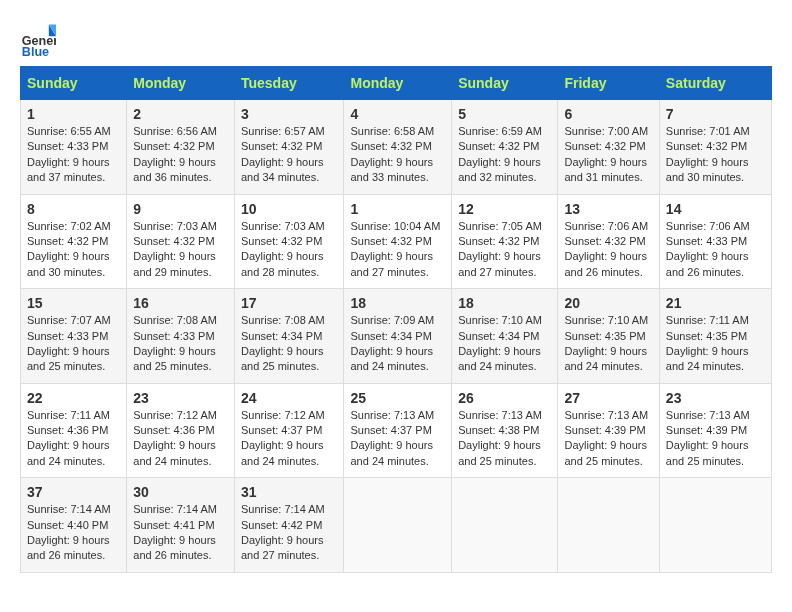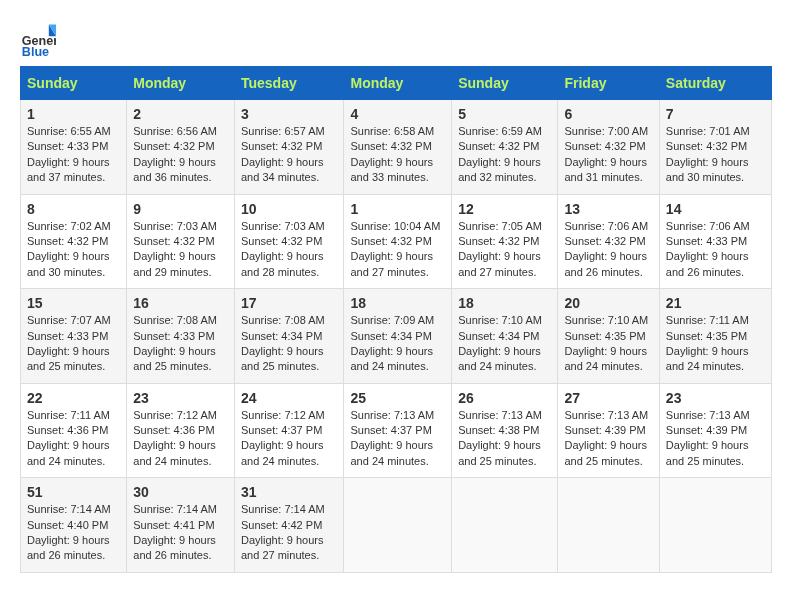--- a/index.html
+++ b/index.html
@@ -341,21 +341,21 @@
         <span class="day-num">23</span>
         <div class="cell-info">
           <span>Sunrise: 7:13 AM</span><br>
           <span>Sunset: 4:39 PM</span><br>
           <span>Daylight: 9 hours and 25 minutes.</span>
         </div>
       </td>
       </tr>
       <tr>
         <td>
-        <span class="day-num">51</span>
+        <span class="day-num">37</span>
         <div class="cell-info">
           <span>Sunrise: 7:14 AM</span><br>
           <span>Sunset: 4:40 PM</span><br>
           <span>Daylight: 9 hours and 26 minutes.</span>
         </div>
       </td>
         <td>
         <span class="day-num">30</span>
         <div class="cell-info">
           <span>Sunrise: 7:14 AM</span><br>

